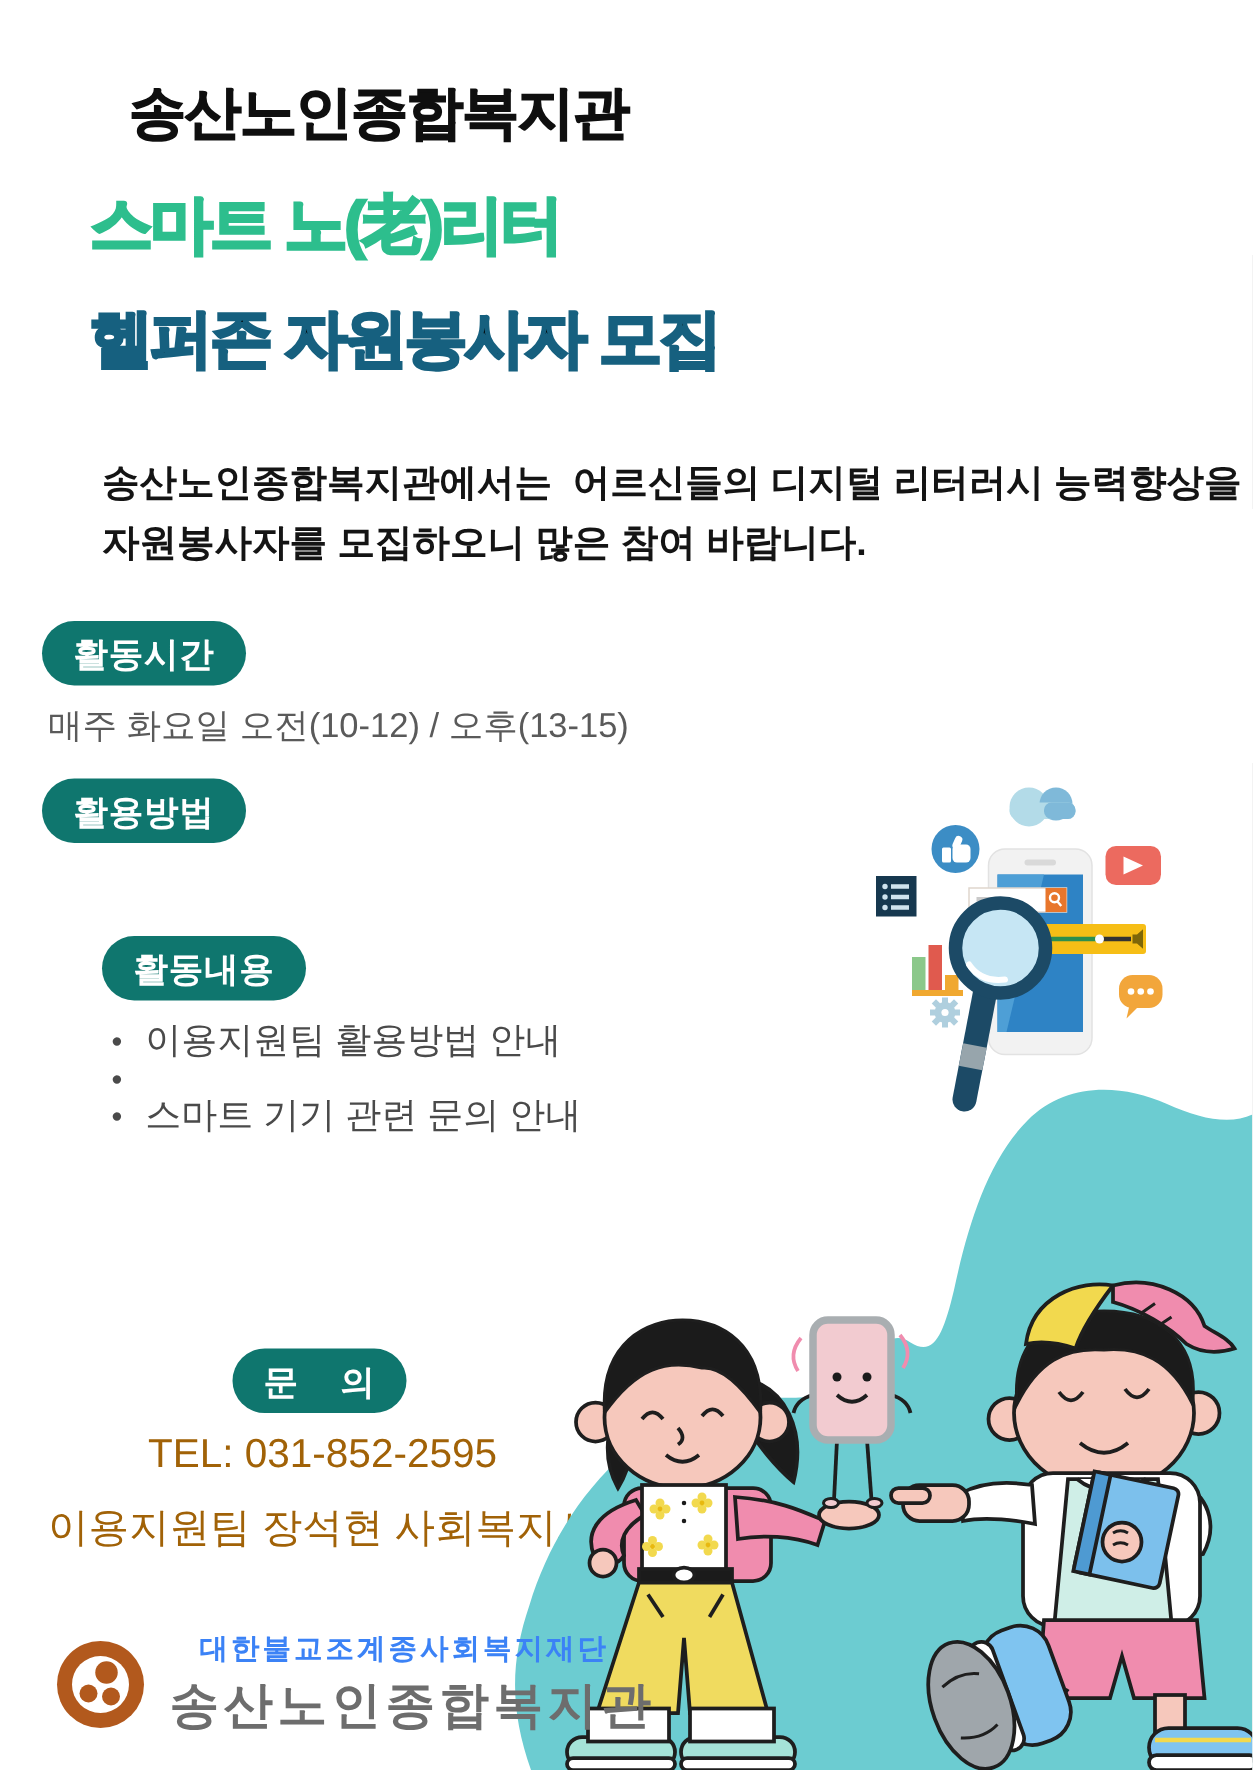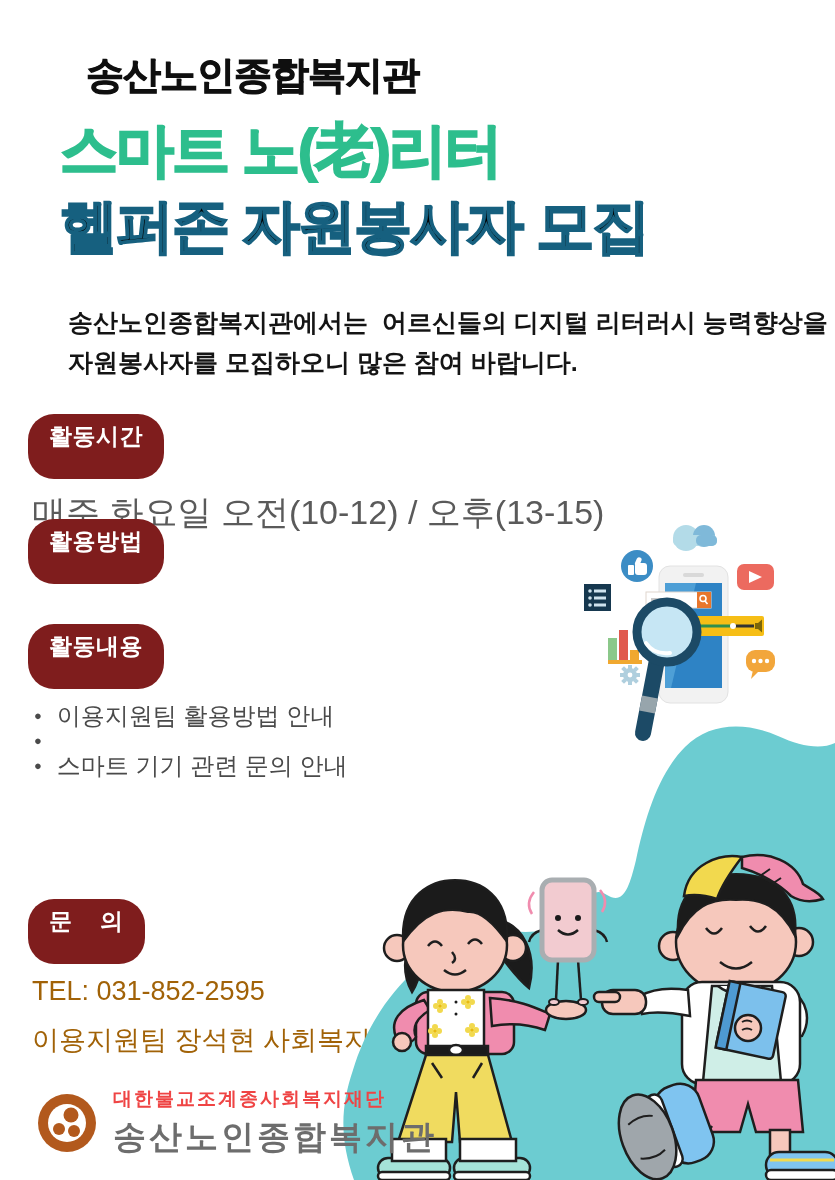--- a/index.html
+++ b/index.html
@@ -8,47 +8,47 @@
     background:#ffffff; overflow:hidden;
     font-family:"Liberation Sans","DejaVu Sans",sans-serif;
   }
   
   .org-header {
     position:absolute; left:86px; top:50px;
     font-size:38px; font-weight:800; color:#0f0f0f; letter-spacing:-1px;
     -webkit-text-stroke:1px #0f0f0f;
   }
   
-  .title { position:absolute; left:60px; top:112px; line-height:76px; font-size:58px; font-weight:900; letter-spacing:-2px; }
+  .title { position:absolute; left:60px; top:112px; line-height:76px; font-size:42px; font-weight:900; letter-spacing:-2px; }
   .title-l1 { color:#2dbe8d; -webkit-text-stroke:2px #2dbe8d; }
   .title-l2 { color:#000000; -webkit-text-stroke:2px #16607f; }
   
   .intro { position:absolute; left:68px; top:302px; font-size:25px; font-weight:700; color:#141414; line-height:40px; }
   .intro div { white-space:pre; }
   
   .section { position:absolute; left:28px; }
   .badge {
-    display:inline-block; background:#7f1d1d; color:#fff;
-    font-size:23px; font-weight:800; padding:7px 21px 27px;
+    display:inline-block; background:#0f766e; color:#fff;
+    font-size:23px; font-weight:800; padding:7px 21px 5px;
     border-radius:26px; white-space:pre; letter-spacing:0.5px;
   }
-  .sec-content { font-size:34px; color:#5a5a5a; margin:11px 0 0 4px; white-space:pre; }
+  .sec-content { font-size:23px; color:#5a5a5a; margin:11px 0 0 4px; white-space:pre; }
   .sec-time   { top:414px; }
   .sec-place  { top:519px; }
-  .sec-activity { top:624px; }
+  .sec-activity { top:624px;margin-left:40px; }
   .sec-apply  { top:794px; }
-  .sec-contact{ top:899px; }
+  .sec-contact{ top:899px;text-align:center; }
   .bullets { margin:14px 0 0 6px; }
   .bullet-row { display:flex; align-items:center; gap:15px; font-size:24px; color:#4a4a4a; line-height:25px; }
   .bullet-dot { font-size:13px; color:#4a4a4a; }
   .contact-line { font-size:27px; color:#a16207; margin:12px 0 0 4px; }
   .contact-line.second { margin-top:15px; }
   
   .footer { position:absolute; left:36px; top:1086px; display:flex; align-items:center; gap:15px; }
-  .footer-text .foundation { font-size:19px; color:#ef4444; font-weight:700; letter-spacing:2px; }
+  .footer-text .foundation { font-size:19px; color:#3b82f6; font-weight:700; letter-spacing:2px;margin-left:20px; }
   .footer-text .center-name { font-size:33px; color:#6d6d6d; font-weight:700; letter-spacing:3px; margin-top:3px; }
   
   .illu-search { position:absolute; left:556px; top:505px; width:282px; height:250px; }
   .illu-kids   { position:absolute; left:340px; top:690px; width:495px; height:490px; }
 </style>
 </head>
 <body>
 
 <div class="poster">
 

